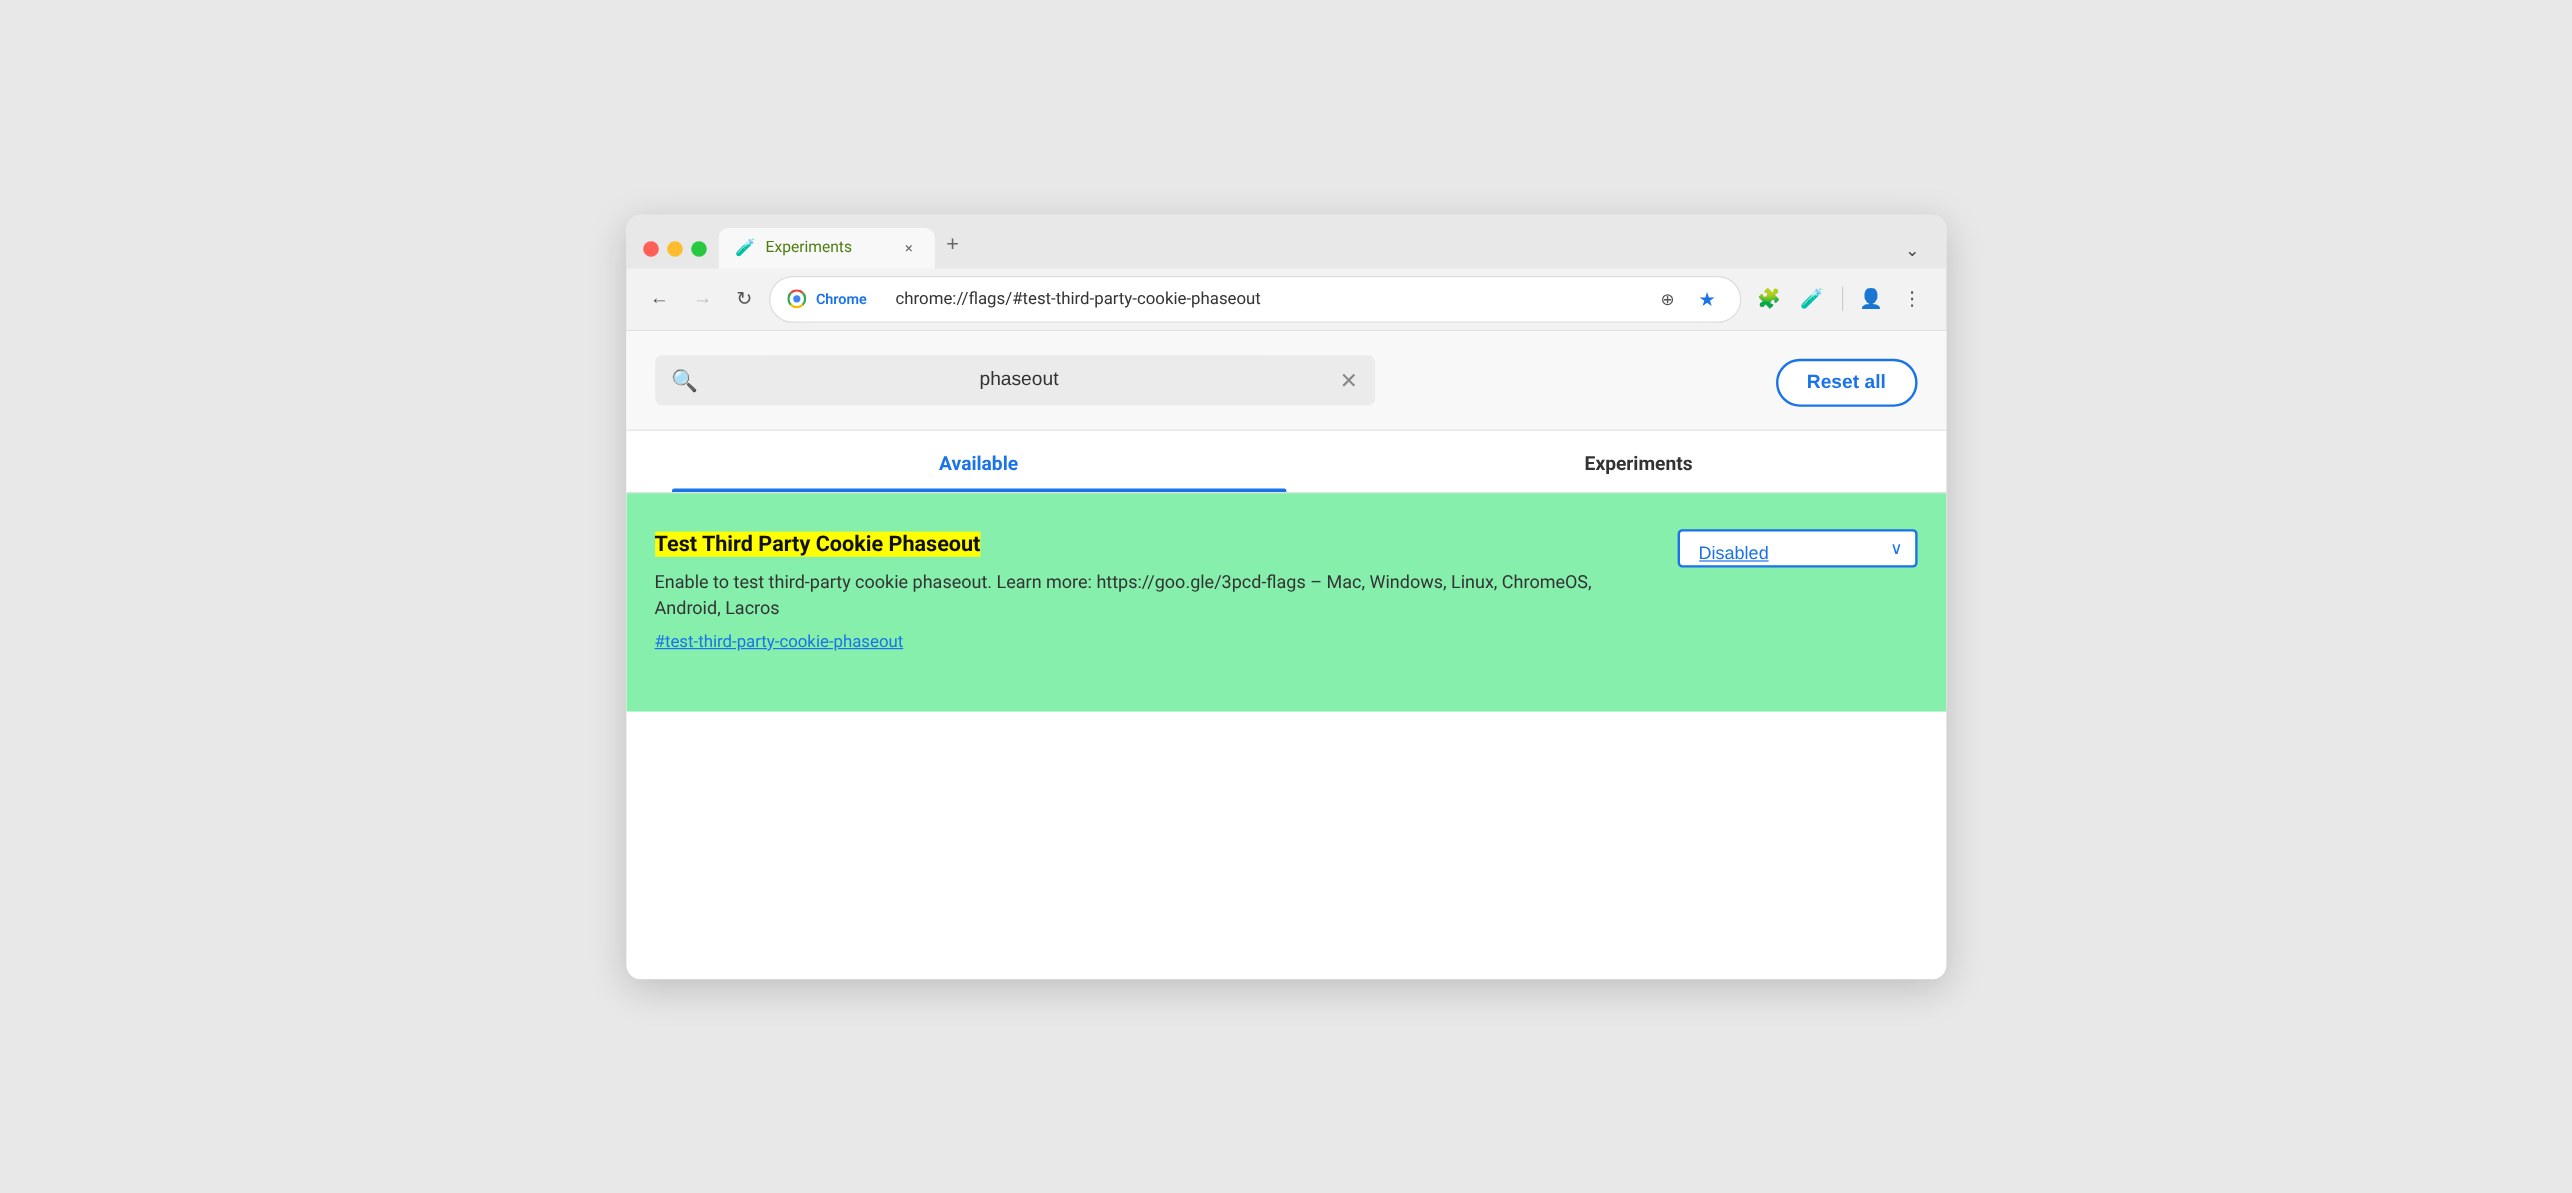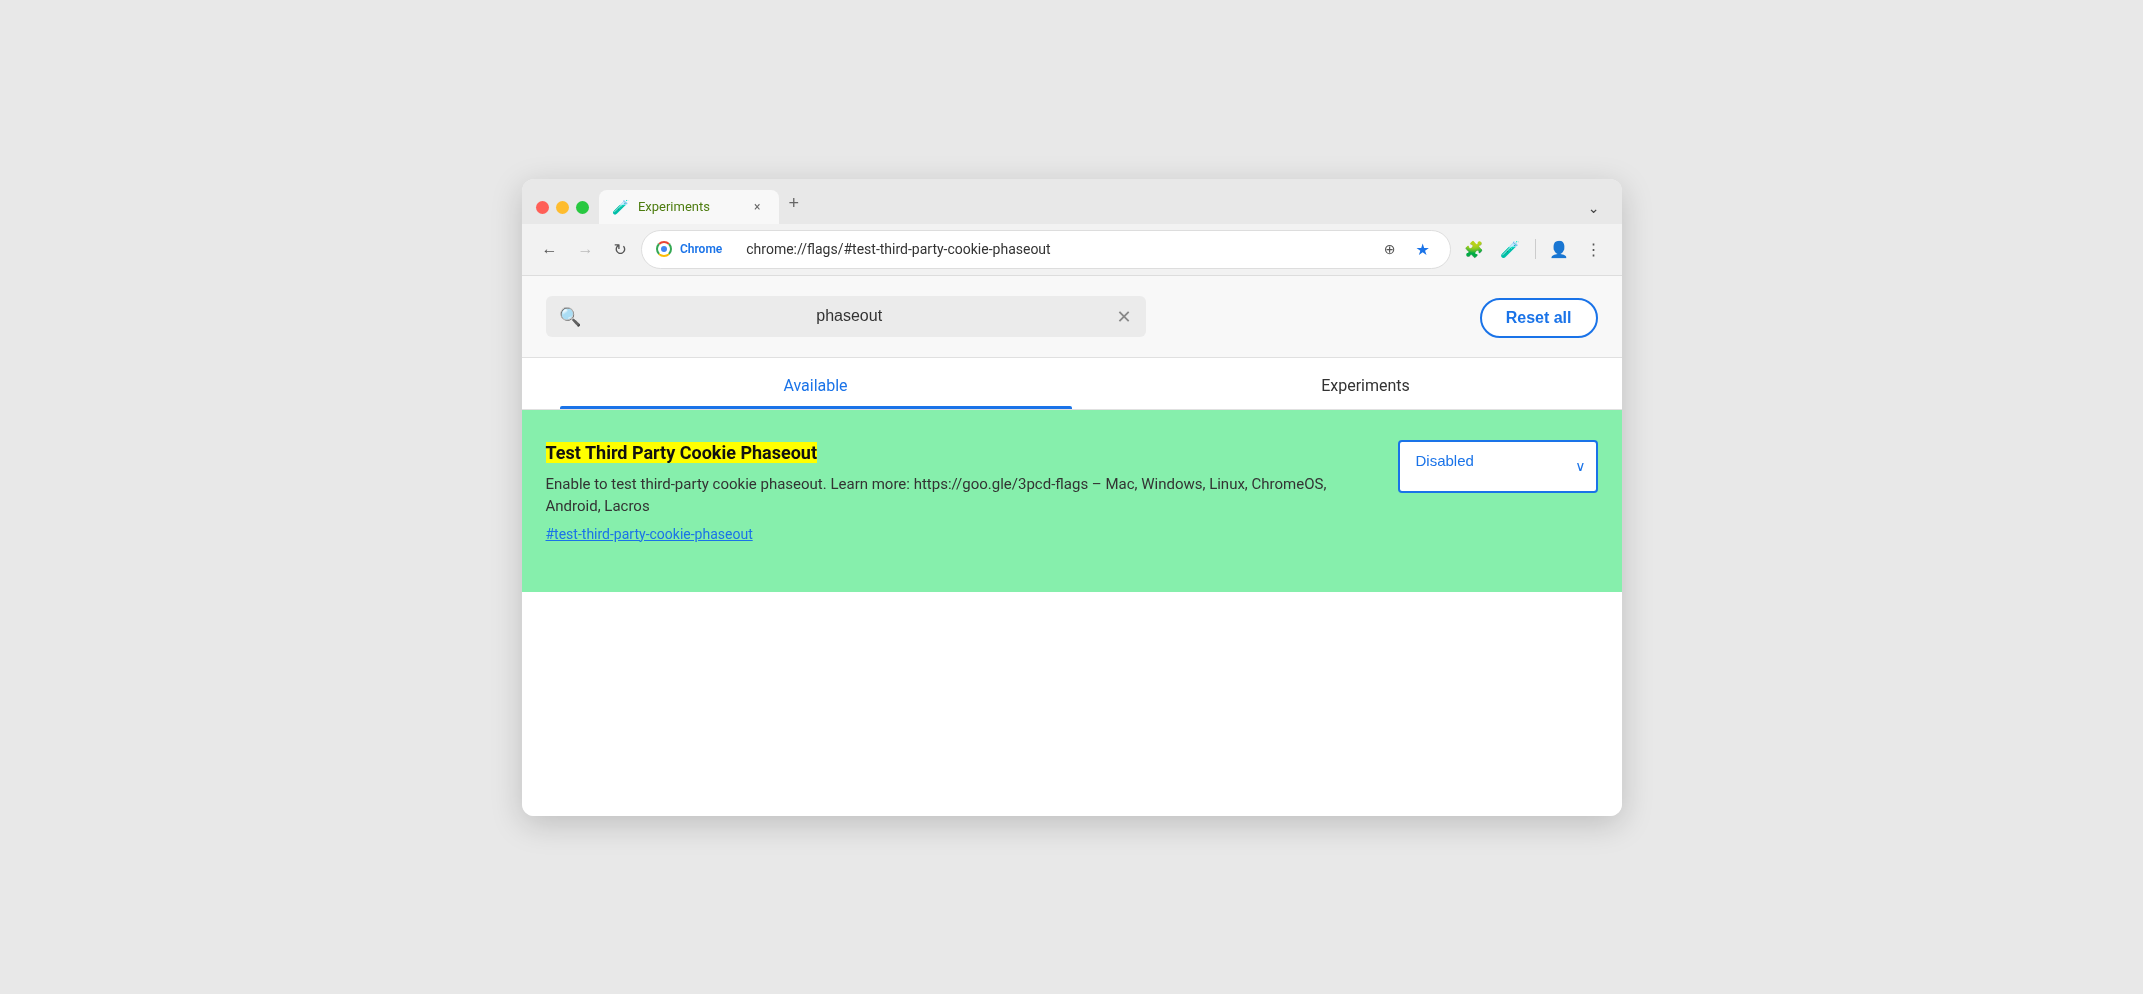--- a/index.html
+++ b/index.html
@@ -236,21 +236,21 @@
     .tabs-row {
       display: flex;
       border-bottom: 1px solid #e0e0e0;
       background: white;
     }
     .tab-item {
       flex: 1;
       text-align: center;
       padding: 18px 0 14px 0;
       font-size: 16px;
-      font-weight: 400;
+      font-weight: 700;
       cursor: pointer;
       color: #333;
       position: relative;
       margin-left: 38px;
     }
     .tab-item.active {
       color: #1a73e8;
     }
     .tab-item.active::after {
       content: '';
@@ -301,31 +301,32 @@
     .flag-control {
       flex-shrink: 0;
       min-width: 160px;
     }
     .flag-select-wrapper {
       position: relative;
       width: 200px;
     }
     .flag-select-wrapper select {
       width: 100%;
-      padding: 10px 40px 22px 16px;
+      padding: 10px 40px 1px 16px;
       border: 2px solid #1a73e8;
       border-radius: 4px;
       font-size: 15px;
       font-weight: 500;
       color: #1a73e8;
       background: white;
       cursor: pointer;
       appearance: none;
       -webkit-appearance: none;
       outline: none;
+      text-decoration: underline;
     }
     .flag-select-wrapper::after {
       content: '∨';
       position: absolute;
       right: 12px;
       top: 50%;
       transform: translateY(-50%);
       color: #1a73e8;
       pointer-events: none;
       font-size: 14px;

